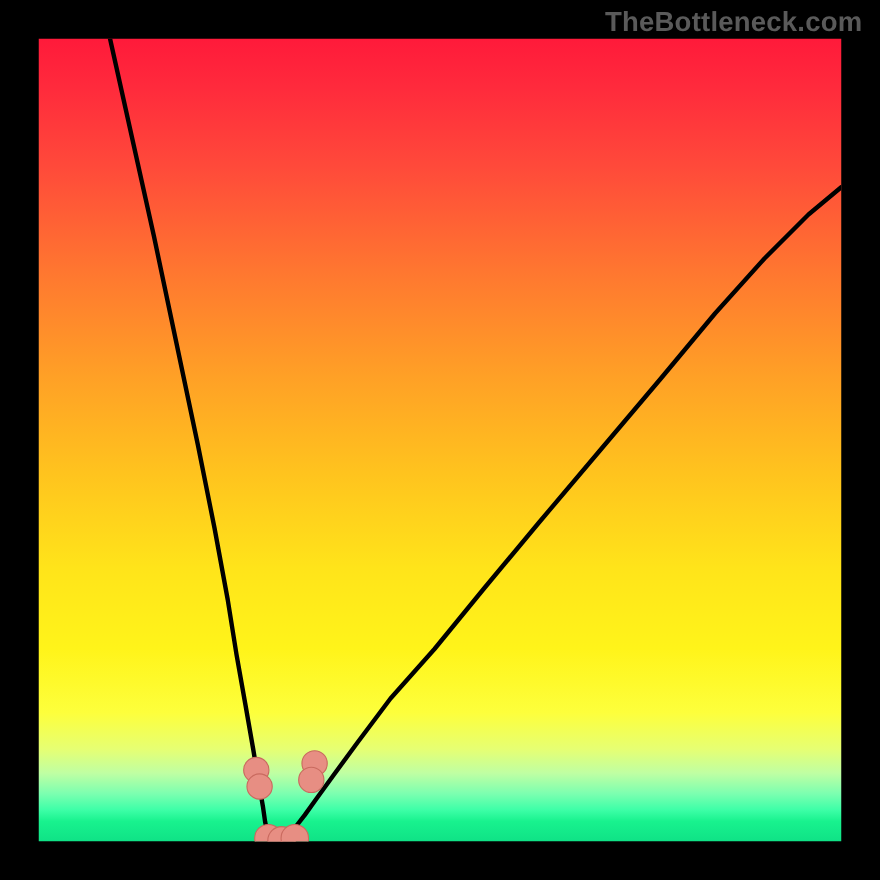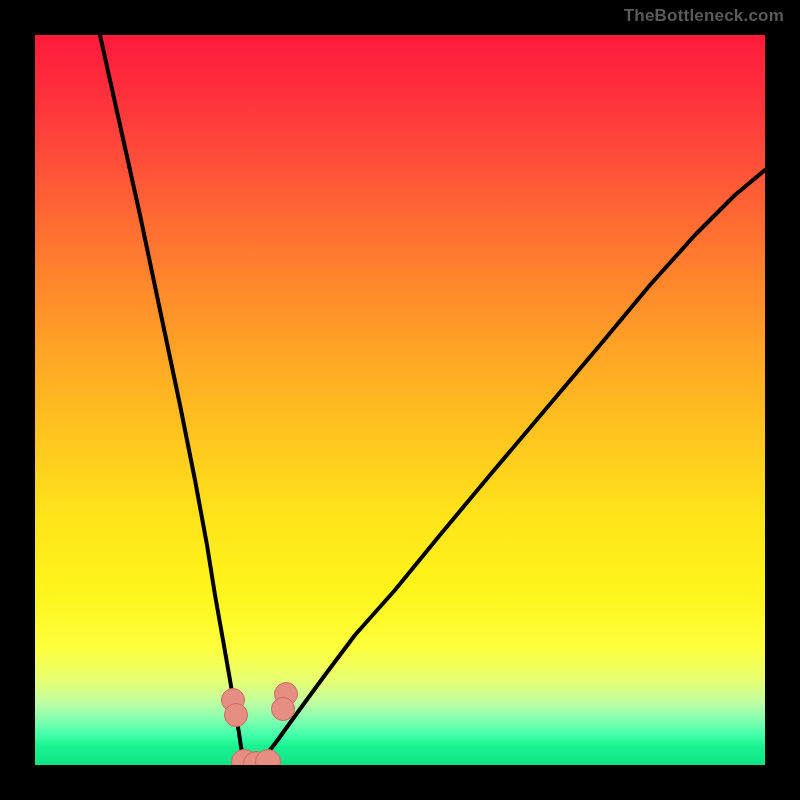--- a/index.html
+++ b/index.html
@@ -15,21 +15,21 @@
     width: 800px;
     height: 800px;
     background: #000;
   }
   .watermark {
     position: absolute;
     top: 6px;
     right: 16px;
     color: #5a5a5a;
     font-family: Arial, Helvetica, sans-serif;
-    font-size: 17px;
+    font-size: 25px;
     font-weight: 600;
     letter-spacing: 0.2px;
     user-select: none;
   }
   .plot-area {
     position: absolute;
     left: 35px;
     top: 35px;
     width: 730px;
     height: 730px;

